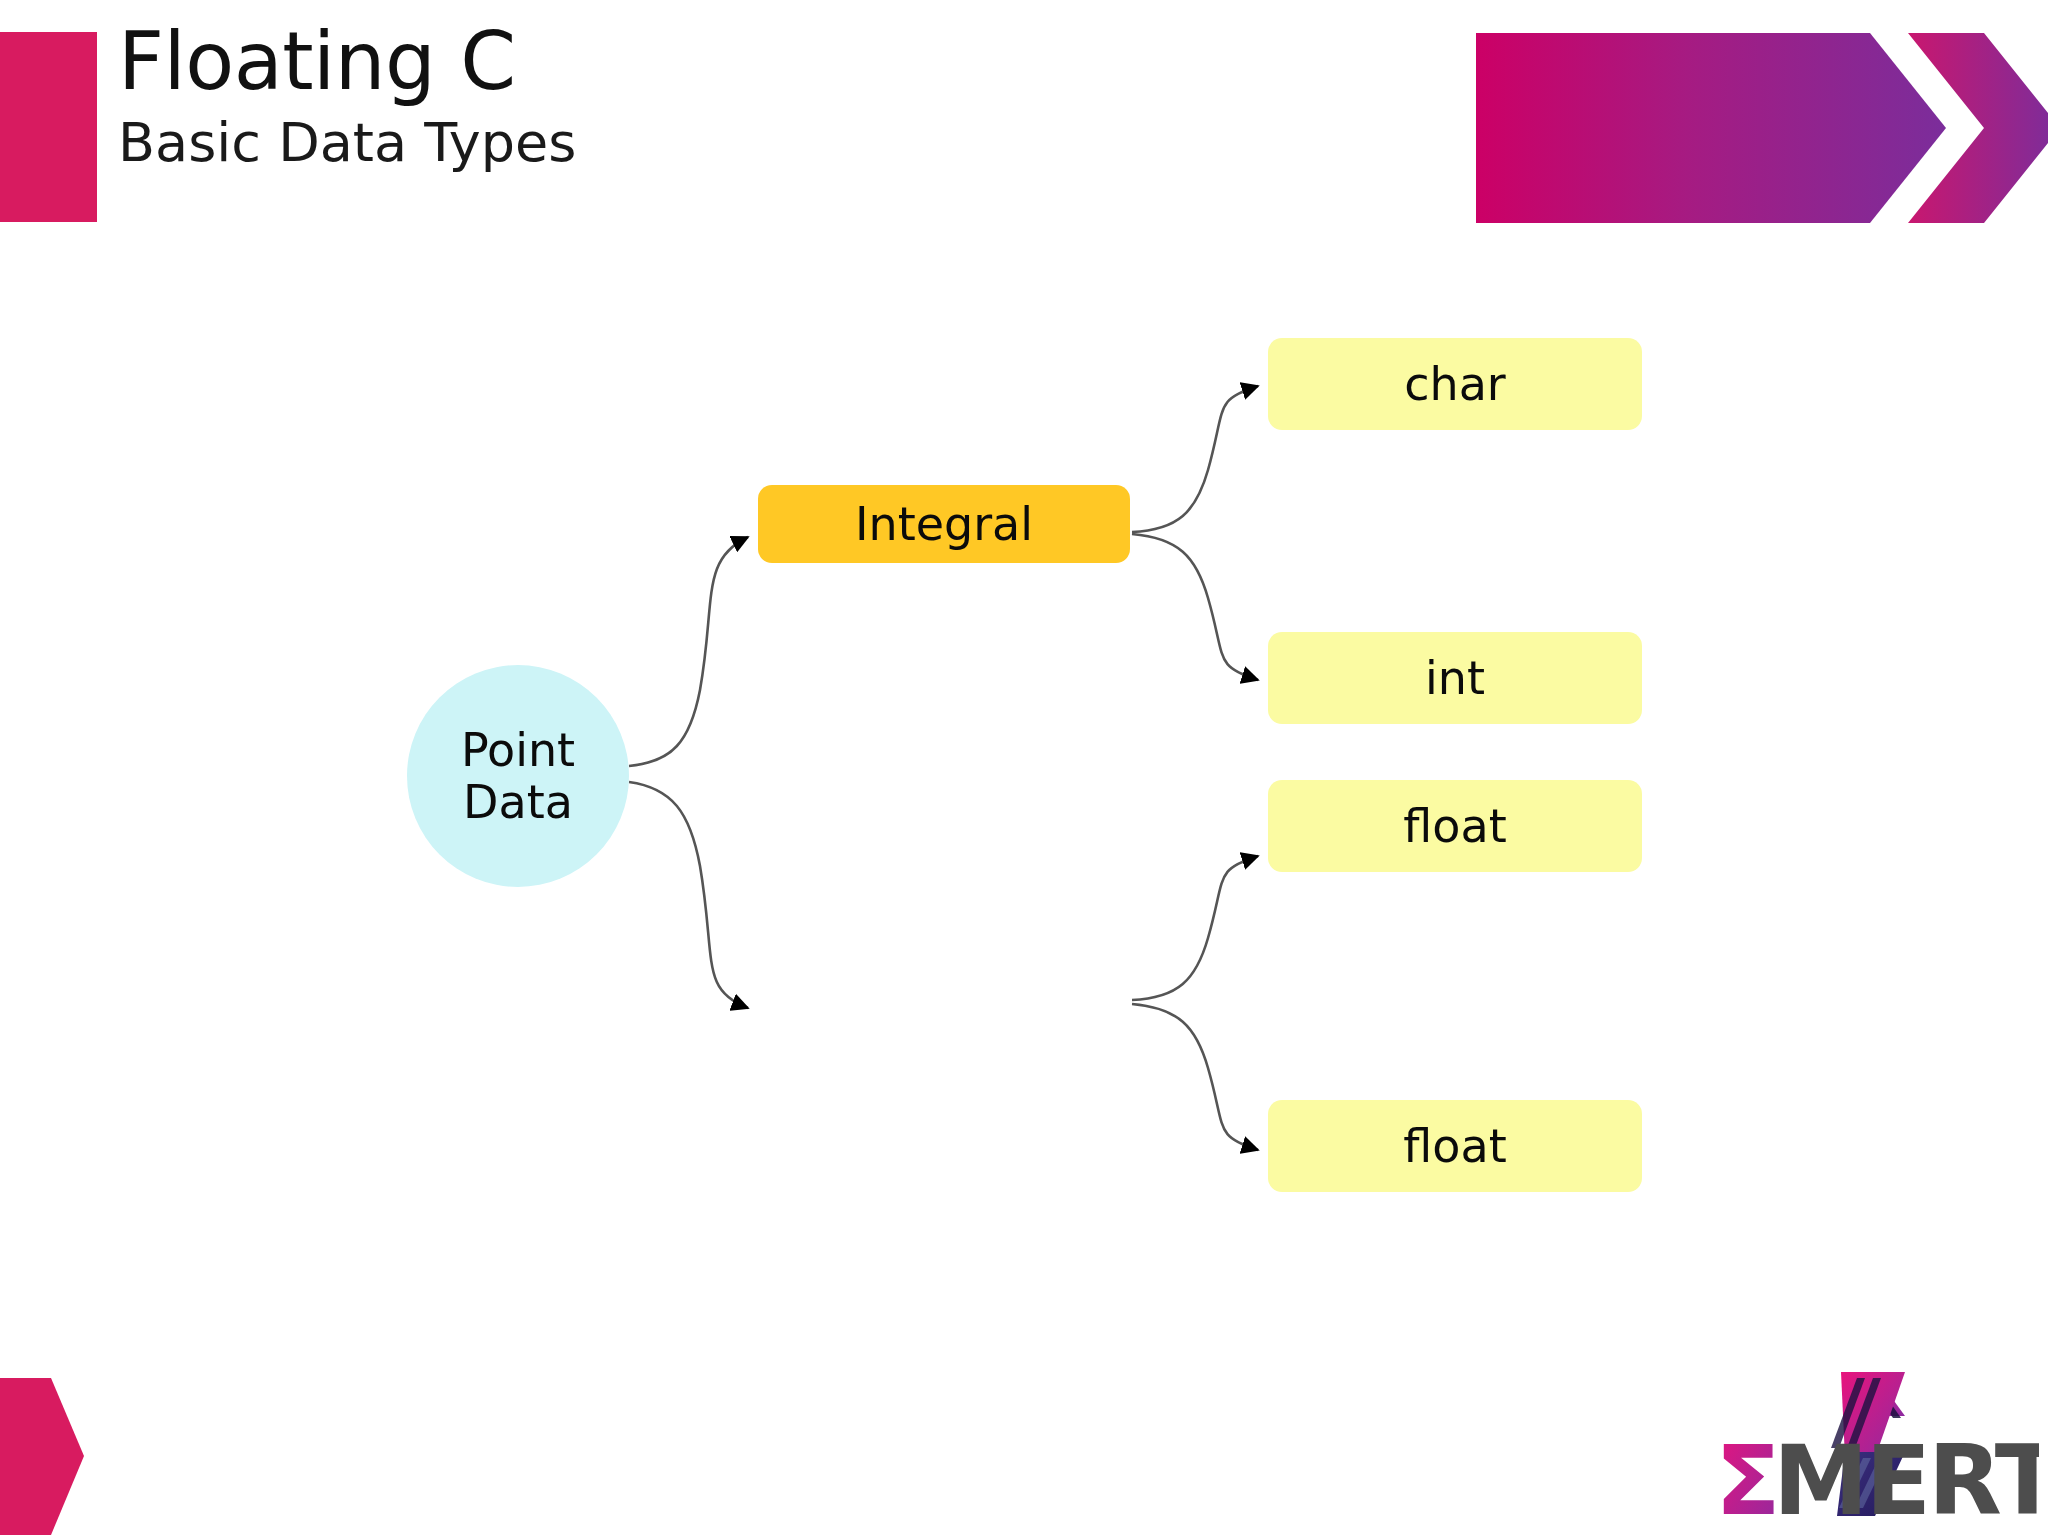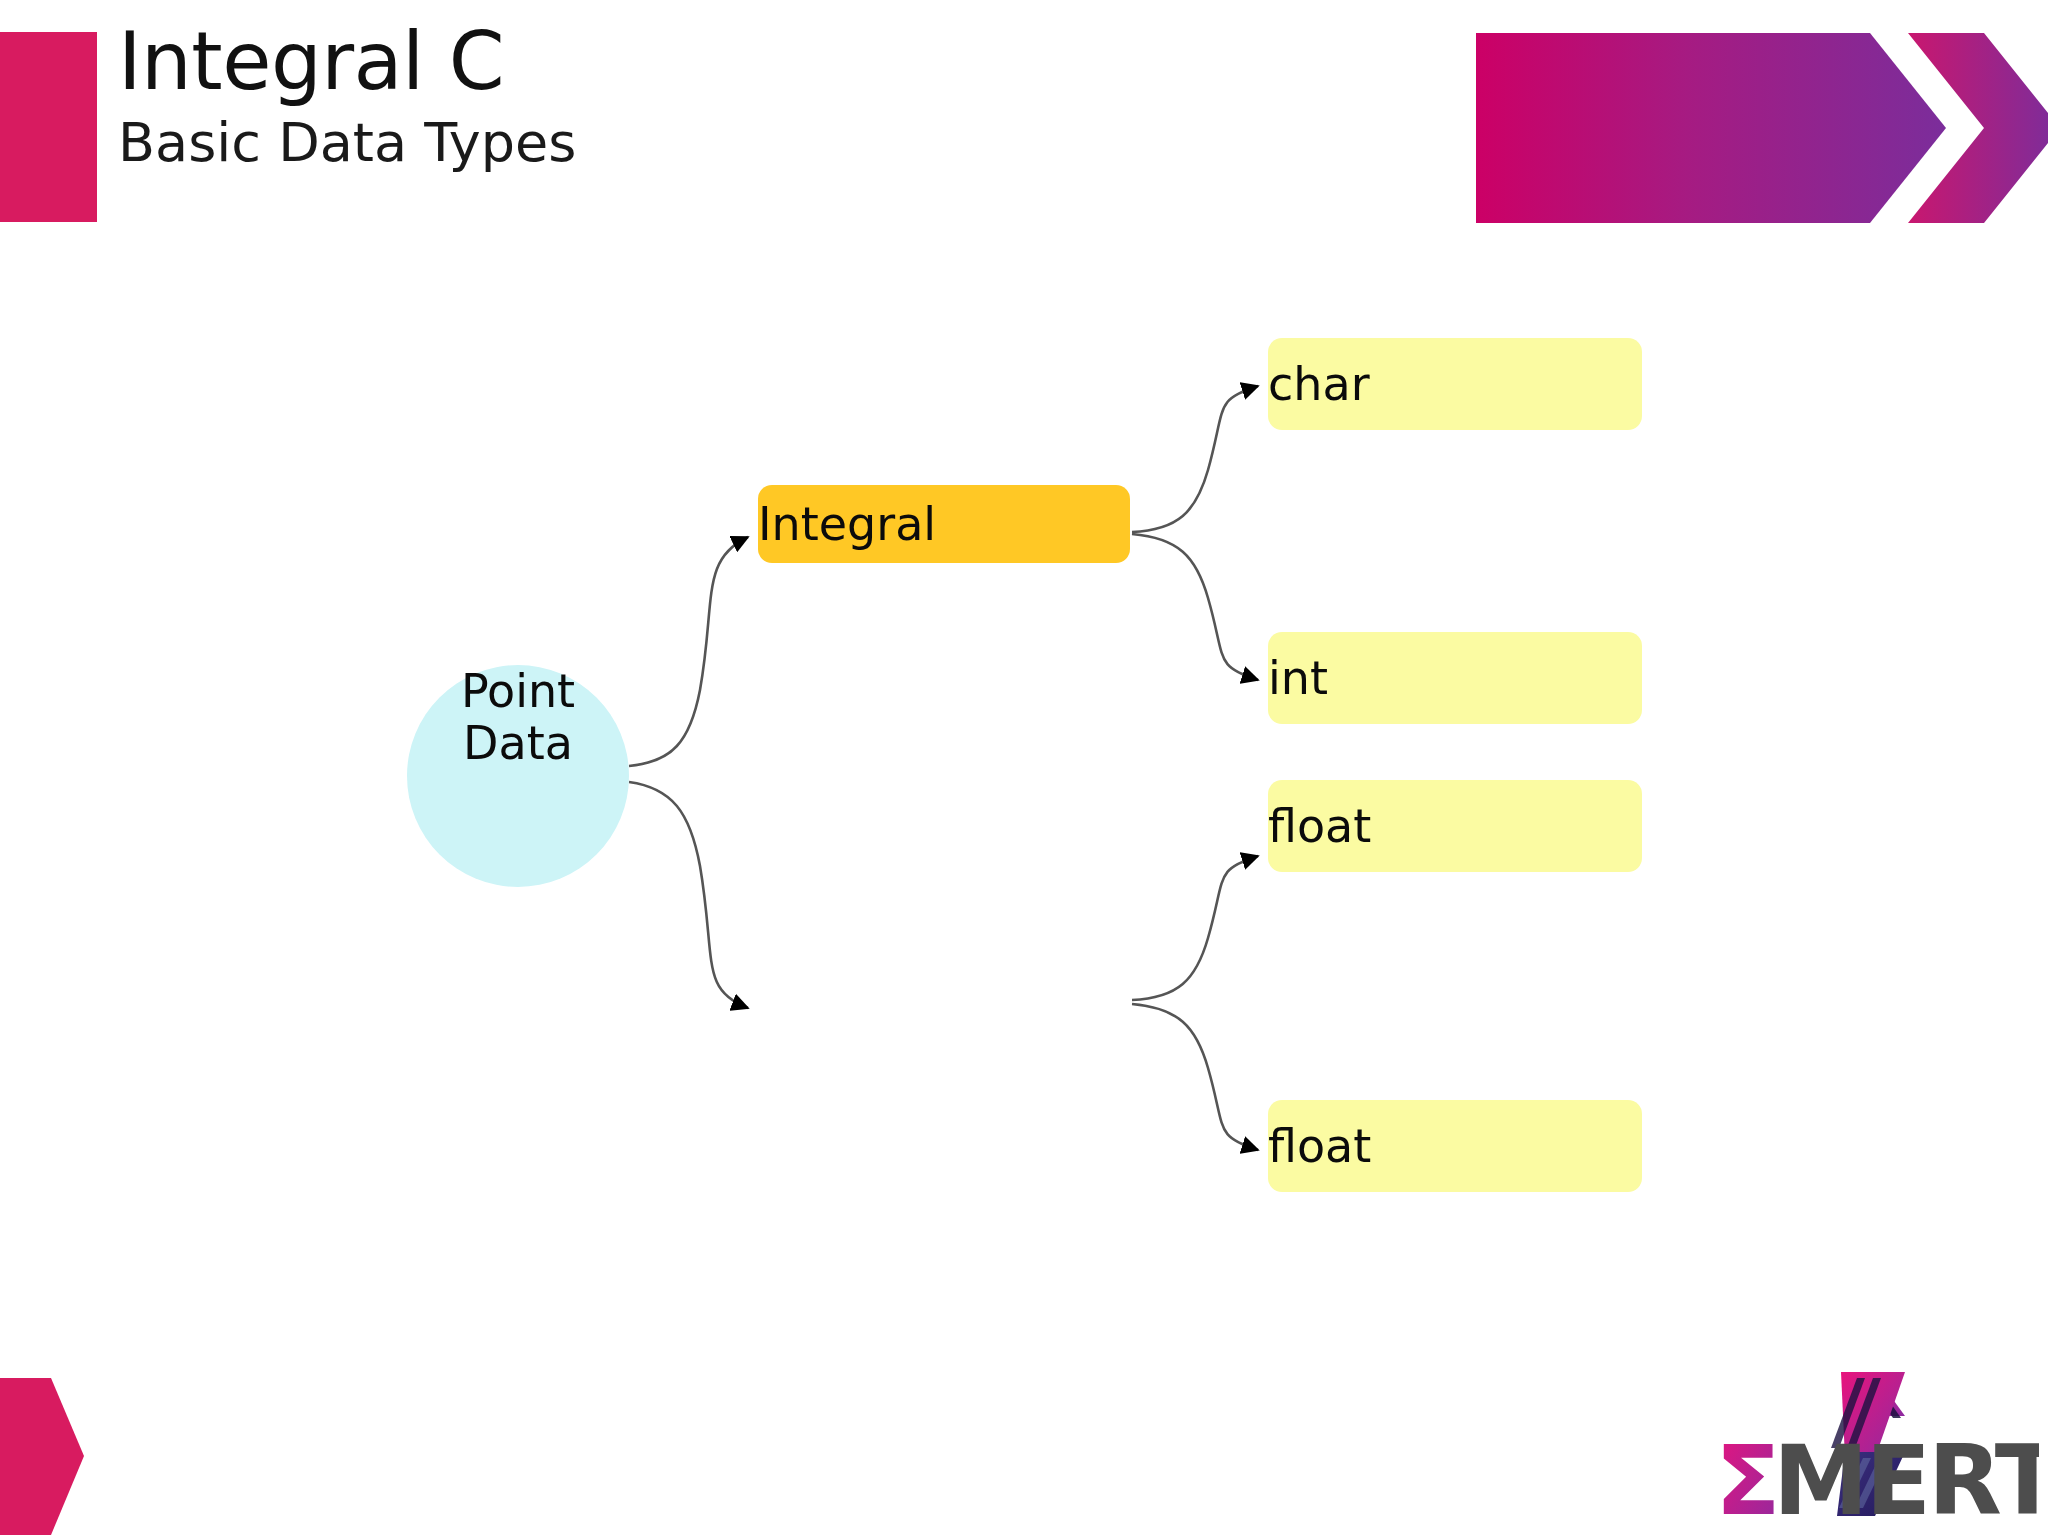--- a/index.html
+++ b/index.html
@@ -72,20 +72,21 @@
     left: 0;
     top: 0;
     width: 2048px;
     height: 1535px;
   }
 
   .node {
     position: absolute;
     display: flex;
     align-items: center;
+    justify-content: center;
     box-sizing: border-box;
     color: #0b0b0b;
     font-size: 46px;
     font-weight: 400;
     white-space: nowrap;
   }
 
   .node-root {
     left: 407px;
     top: 665px;
@@ -139,21 +140,21 @@
   }
 </style>
 </head>
 <body>
 
 <div id="slide">
 
   <div class="accent-bar"></div>
 
   <div class="title-block">
-    <div class="slide-title">Integral C</div>
+    <div class="slide-title">Floating C</div>
     <div class="slide-subtitle">Basic Data Types</div>
   </div>
 
   <svg class="header-banner" viewBox="0 0 572 190" preserveAspectRatio="none" xmlns="http://www.w3.org/2000/svg">
     <defs>
       <linearGradient id="bannerGrad" x1="0" y1="0" x2="1" y2="0">
         <stop offset="0%" stop-color="#cc0066"></stop>
         <stop offset="45%" stop-color="#a61b82"></stop>
         <stop offset="100%" stop-color="#7b2d9b"></stop>
       </linearGradient>

